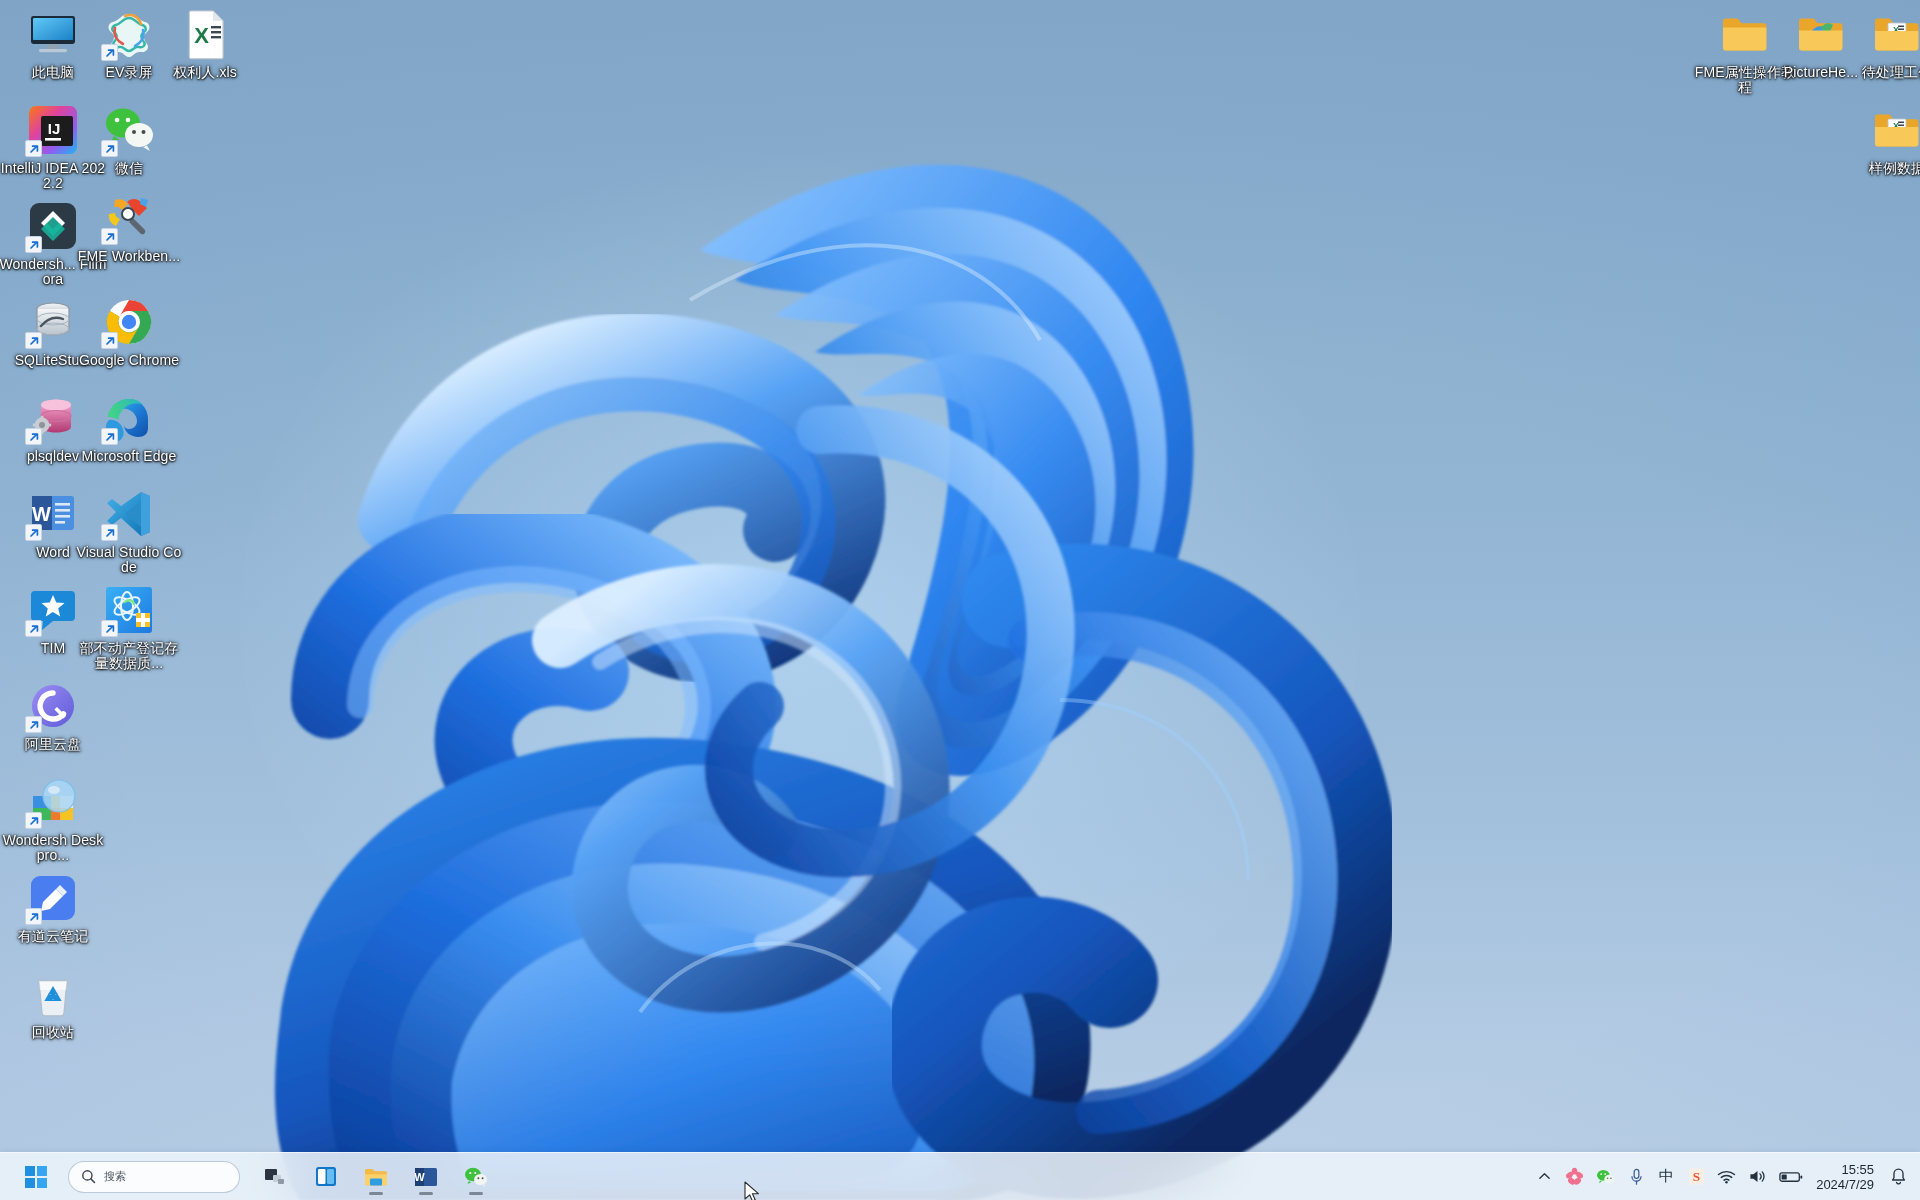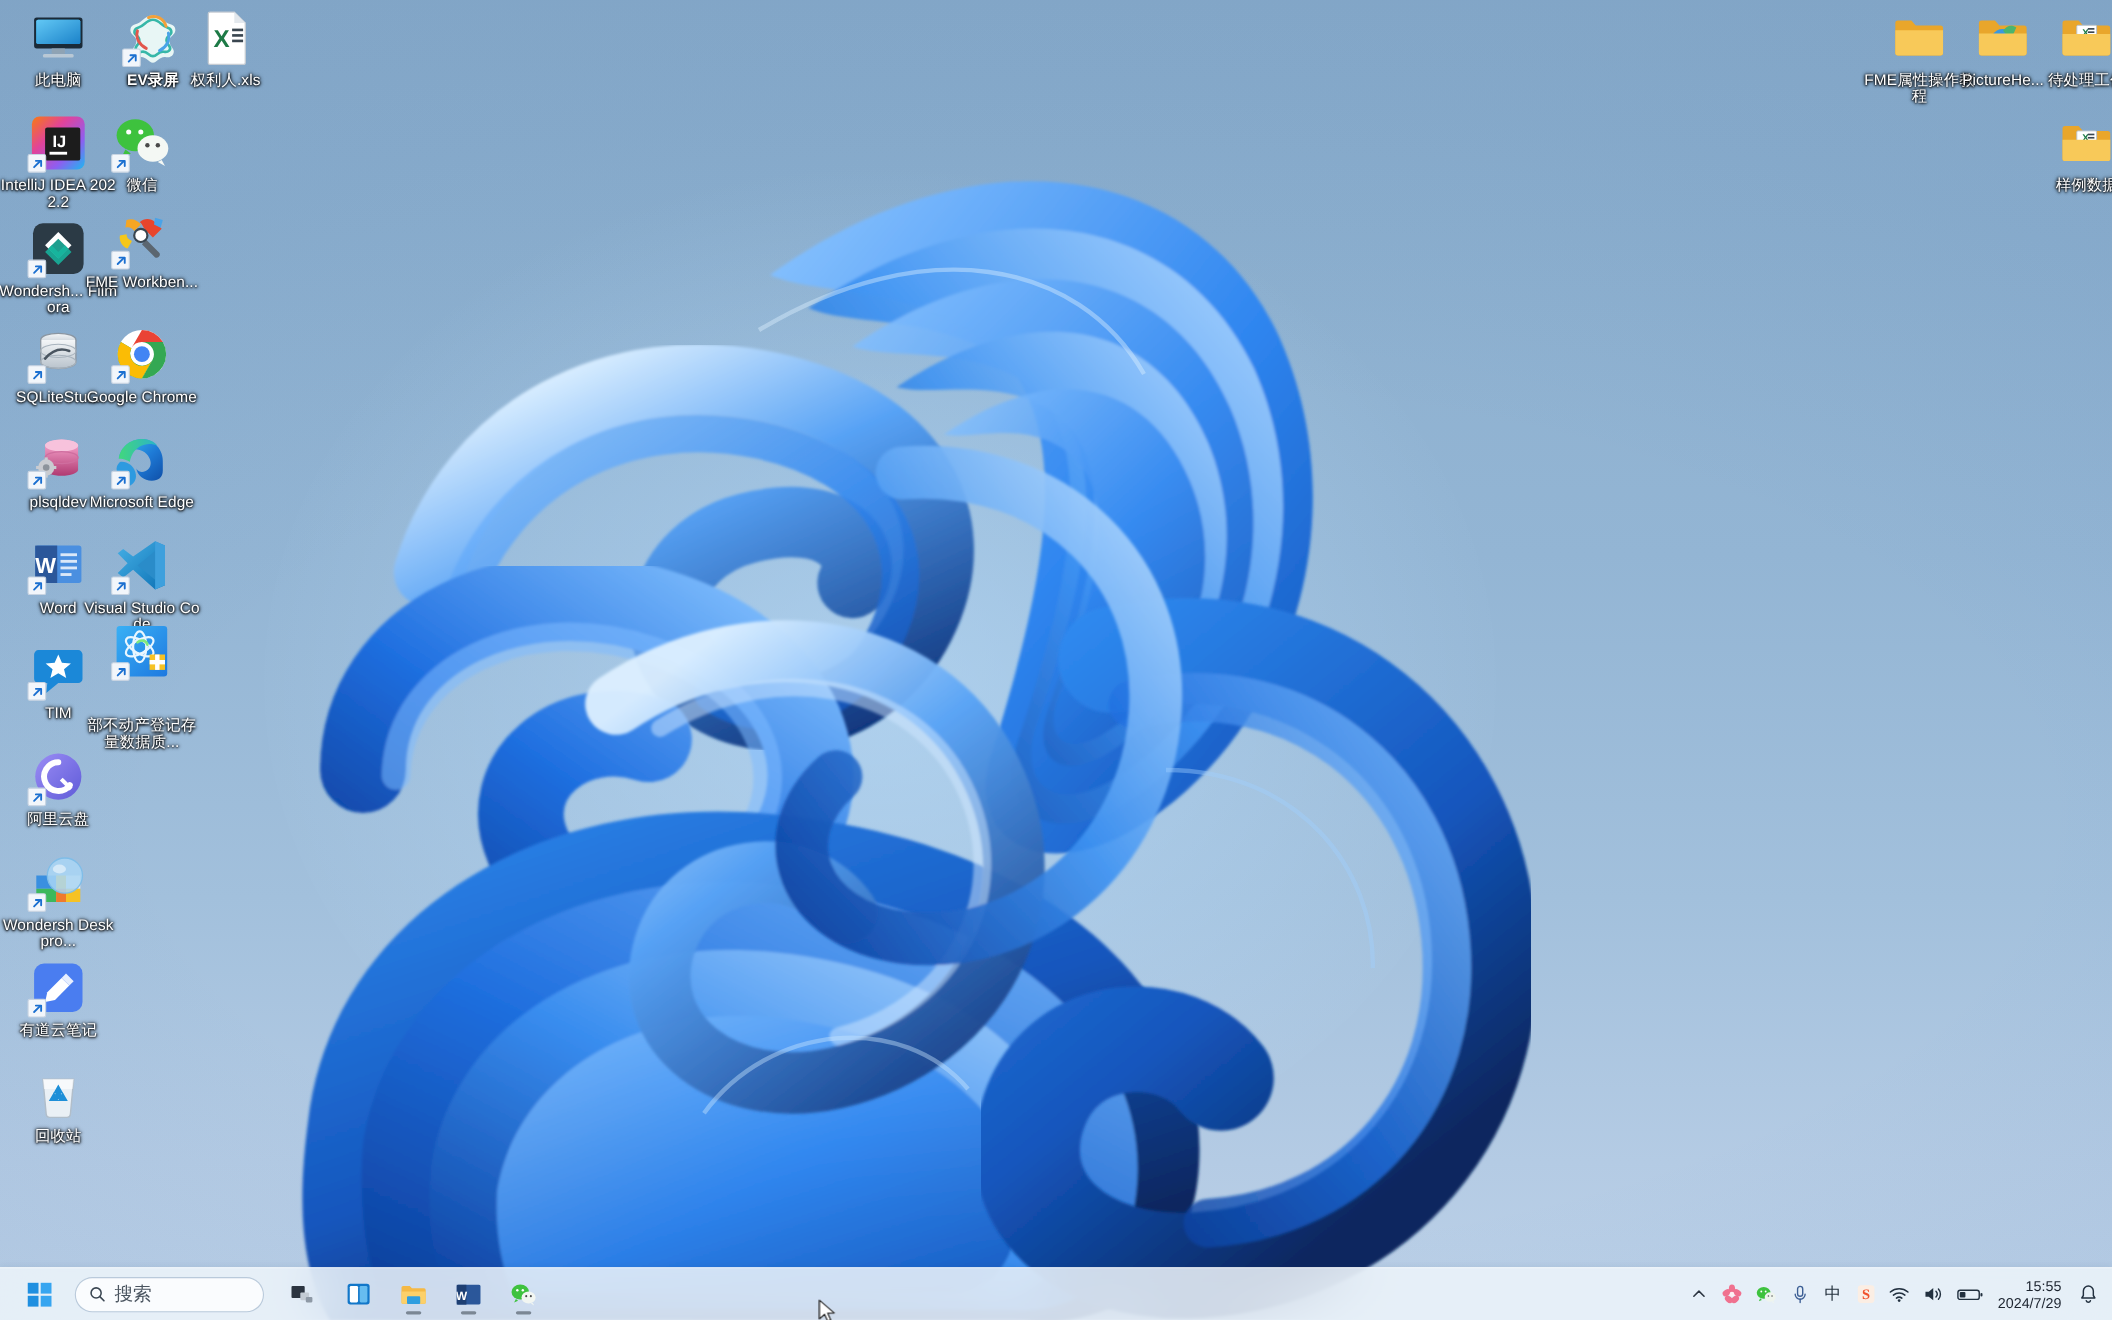--- a/index.html
+++ b/index.html
@@ -65,21 +65,21 @@
     content:""; position:absolute; bottom:2px; left:50%; transform:translateX(-50%);
     width:14px; height:3px; border-radius:2px; background:#7b8794;
   }
   #search-pill {
     height:32px; width:172px; border-radius:16px;
     background:rgba(255,255,255,0.82);
     border:1px solid rgba(150,175,200,0.65);
     display:flex; align-items:center; gap:8px; padding:0 12px;
     margin-left:4px; margin-right:8px; cursor:text;
   }
-  #search-pill .ph { font-size:17px; color:#4a5560; }
+  #search-pill .ph { font-size:11px; color:#4a5560; }
 
   #tray {
     position:absolute; right:8px; height:48px;
     display:flex; align-items:center; gap:2px;
   }
   .tray-item {
     height:36px; min-width:28px; padding:0 5px; border-radius:4px;
     display:flex; align-items:center; justify-content:center; cursor:default;
   }
   #clock {
@@ -187,21 +187,21 @@
             <stop offset="0%" stop-color="#62c8f5"></stop>
             <stop offset="100%" stop-color="#1b82c9"></stop>
           </linearGradient>
           <rect x="6" y="10" width="40" height="22" rx="1.6" fill="url(#pcg)"></rect>
           <rect x="20" y="36" width="12" height="5" fill="#8fa3b4"></rect>
           <rect x="12" y="41" width="28" height="3.2" rx="1.4" fill="#b9c8d5"></rect>
         </svg>
       </span>
       <span class="label">此电脑</span>
     </div>
-    <div class="desk-icon" style="left: 84px; top: 8px; font-weight: bold;">
+    <div class="desk-icon" style="left: 74px; top: 8px;">
       <span class="glyph">
         <svg viewBox="0 0 52 52">
           <g>
             <path d="M26 6c8 0 10 7 16 8 5 1 6 7 2 10-5 4-3 8 0 12 3 4-1 9-6 8-6-1-8 5-12 5s-6-6-12-5c-5 1-9-4-6-8 3-4 5-8 0-12-4-3-3-9 2-10 6-1 8-8 16-8z" fill="#e8f6f5"></path>
             <path d="M26 10c6 0 8 6 13 7 4 1 5 5 2 7-4 3-3 7 0 10 2 3-1 6-5 5-5-1-6 4-10 4s-5-5-10-4c-4 1-7-2-5-5 3-3 4-7 0-10-3-2-2-6 2-7 5-1 7-7 13-7z" fill="none" stroke="#37b7a8" stroke-width="2.4"></path>
             <path d="M22 8c7-3 14 1 16 8" fill="none" stroke="#f2a03a" stroke-width="2.6" stroke-linecap="round"></path>
             <path d="M12 20c-2 7 2 13 8 16" fill="none" stroke="#e2574c" stroke-width="2.6" stroke-linecap="round"></path>
             <path d="M40 22c2 7-2 13-8 16" fill="none" stroke="#4aa3e8" stroke-width="2.6" stroke-linecap="round"></path>
           </g>
         </svg>
@@ -472,21 +472,21 @@
         </svg>
         <span class="shortcut-arrow">
           <svg viewBox="0 0 12 12">
             <path d="M3 9L8.4 3.6" stroke="#1a6fd0" stroke-width="1.7" stroke-linecap="round"></path>
             <path d="M4.6 3.2h4.8v4.8" fill="none" stroke="#1a6fd0" stroke-width="1.7" stroke-linecap="round" stroke-linejoin="round"></path>
           </svg>
         </span>
       </span>
       <span class="label">TIM</span>
     </div>
-    <div class="desk-icon" style="left: 74px; top: 566px; gap: 29px;">
+    <div class="desk-icon" style="left: 74px; top: 584px;">
       <span class="glyph">
         <svg viewBox="0 0 52 52">
           <defs>
             <linearGradient id="reg" x1="0" y1="0" x2="1" y2="1">
               <stop offset="0%" stop-color="#39b0f5"></stop>
               <stop offset="100%" stop-color="#1e79e0"></stop>
             </linearGradient>
           </defs>
           <rect x="3" y="3" width="46" height="46" rx="3" fill="url(#reg)"></rect>
           <g fill="none" stroke="#e8f6ff" stroke-width="2">

